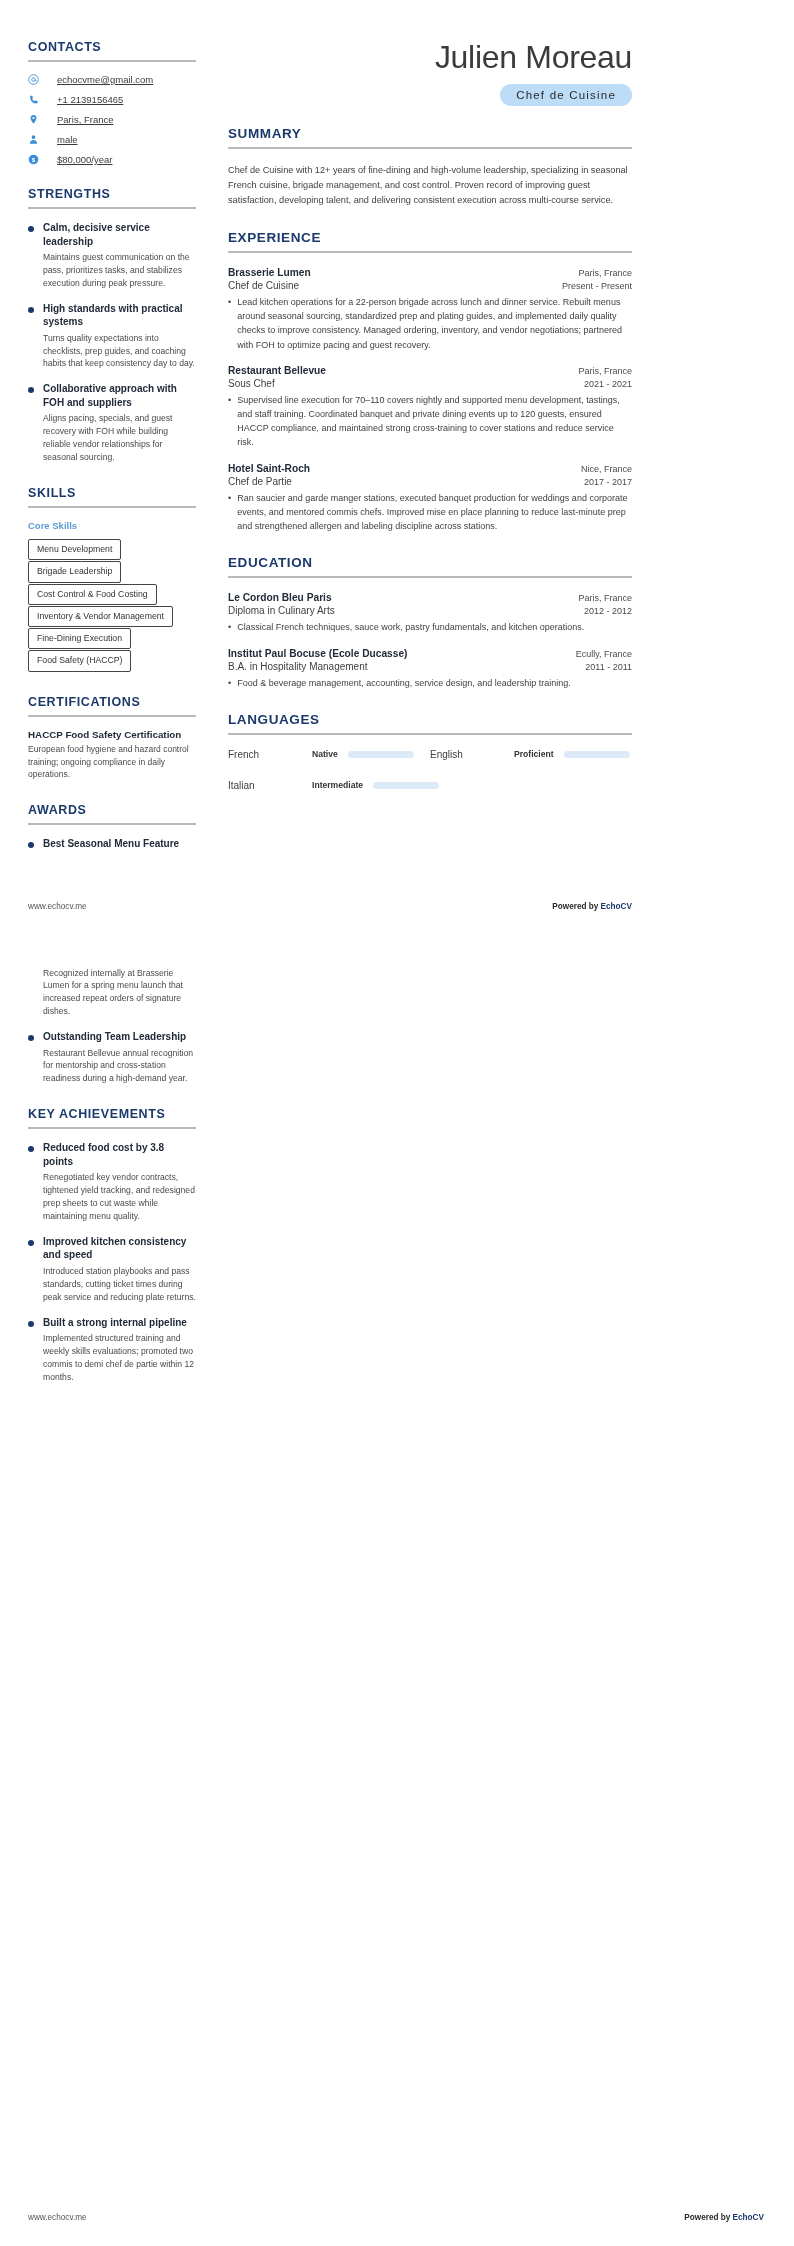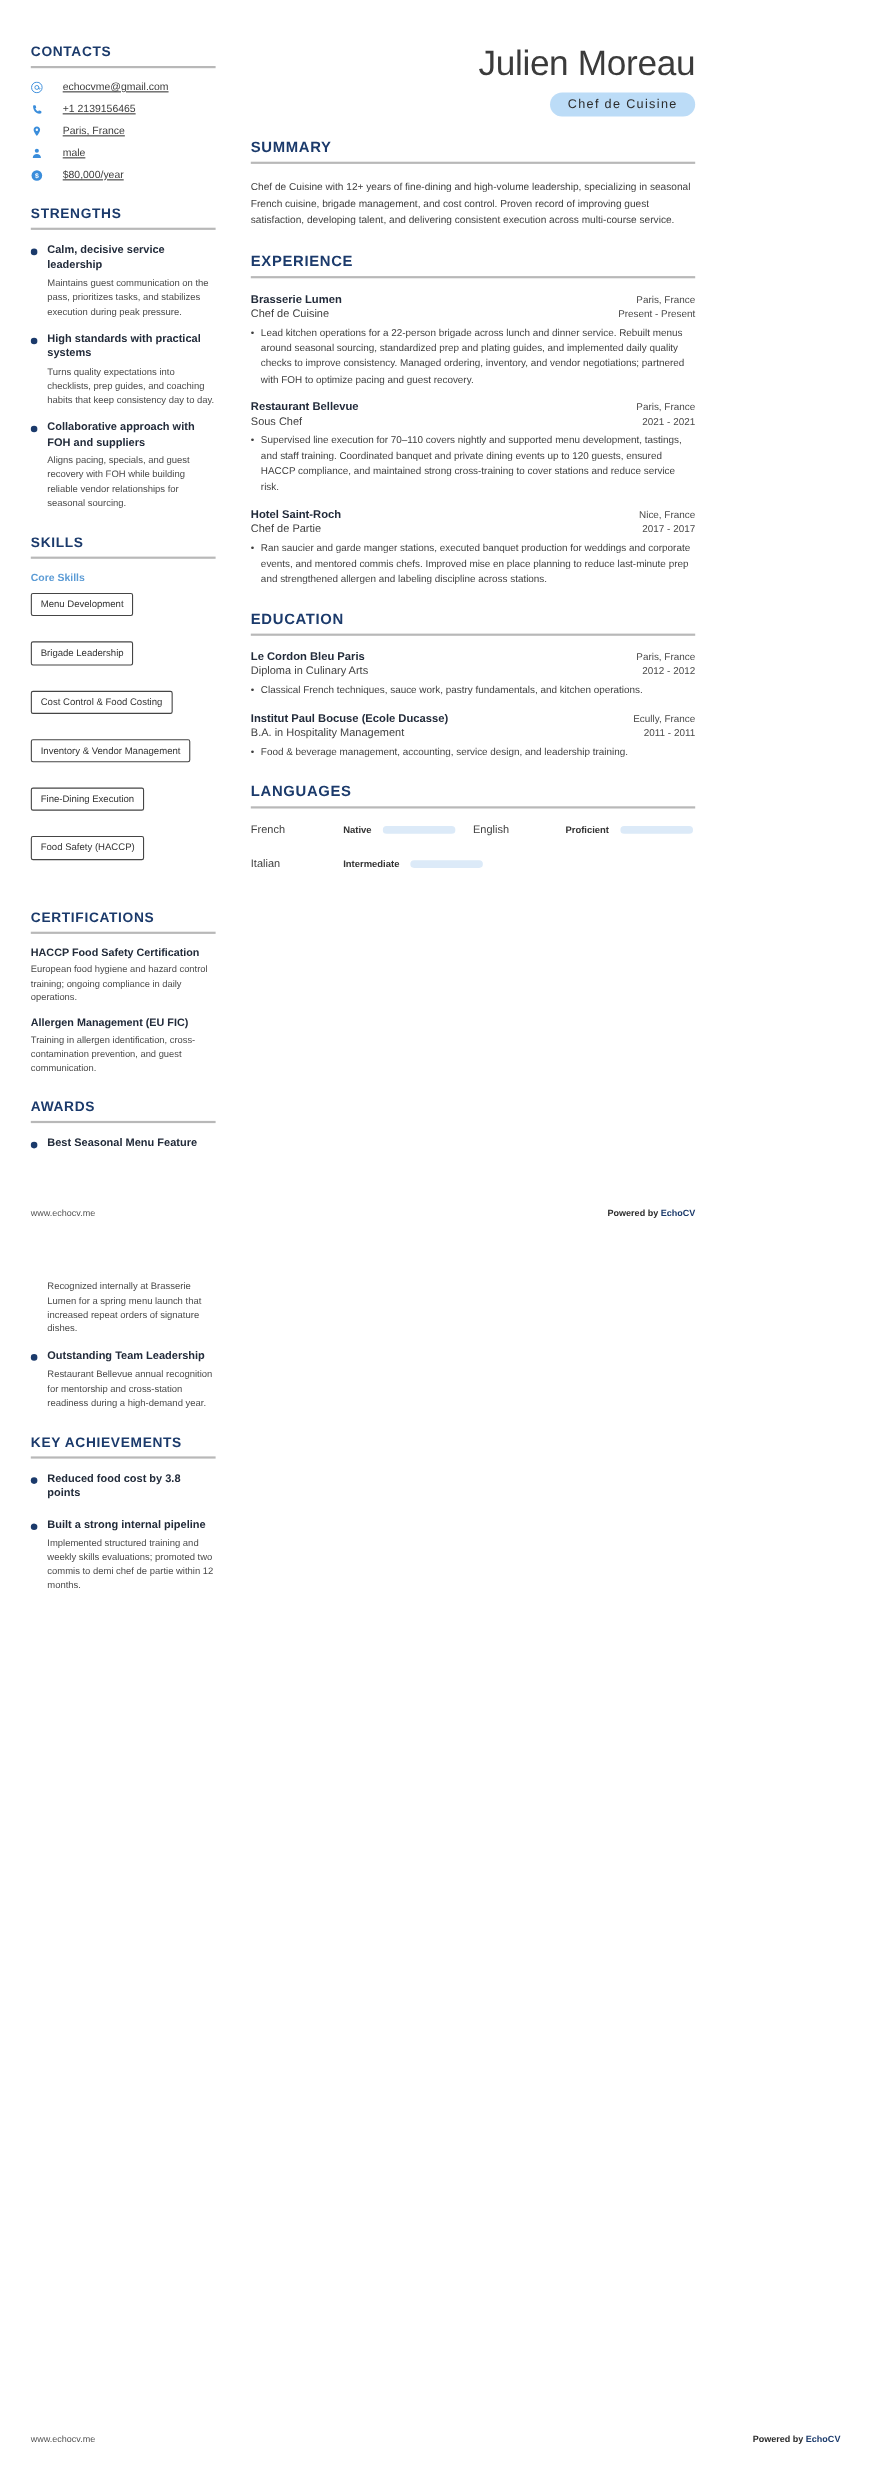--- a/index.html
+++ b/index.html
@@ -100,21 +100,21 @@
     color: #5b9bd5;
     margin-bottom: 8px;
   }
   .chip {
     display: inline-block;
     border: 1px solid #454545;
     border-radius: 2px;
     padding: 4px 8px;
     font-size: 8.7px;
     color: #333;
-    margin-bottom: 23px;
+    margin-bottom: 1px;
     line-height: 1.3;
   }
   .chips { display: flex; flex-direction: column; align-items: flex-start; }
 
   
   .cert { margin-bottom: 12px; }
   .cert-title {
     font-size: 9.8px;
     font-weight: bold;
     color: #222b3a;
@@ -359,24 +359,20 @@
           </div>
         </section>
 
         <section class="sec">
           <div class="sec-head">CERTIFICATIONS</div>
           <div class="sec-rule"></div>
           <div class="cert">
             <div class="cert-title">HACCP Food Safety Certification</div>
             <div class="cert-desc">European food hygiene and hazard control training; ongoing compliance in daily operations.</div>
           </div>
-          <div class="cert">
-            <div class="cert-title">Allergen Management (EU FIC)</div>
-            <div class="cert-desc">Training in allergen identification, cross-contamination prevention, and guest communication.</div>
-          </div>
         </section>
 
         <section class="sec">
           <div class="sec-head">AWARDS</div>
           <div class="sec-rule"></div>
           <div class="bullet-item">
             <span class="dot"></span>
             <div class="bi-body">
               <div class="bi-title">Best Seasonal Menu Feature</div>
             </div>
@@ -555,20 +551,28 @@
       </section>
 
       <section class="sec">
         <div class="sec-head">KEY ACHIEVEMENTS</div>
         <div class="sec-rule"></div>
 
         <div class="bullet-item">
           <span class="dot"></span>
           <div class="bi-body">
             <div class="bi-title">Reduced food cost by 3.8 points</div>
+            <div class="bi-desc">Renegotiated key vendor contracts, tightened yield tracking, and redesigned prep sheets to cut waste while maintaining menu quality.</div>
+          </div>
+        </div>
+        <div class="bullet-item">
+          <span class="dot"></span>
+          <div class="bi-body">
+            <div class="bi-title">Improved kitchen consistency and speed</div>
+            <div class="bi-desc">Introduced station playbooks and pass standards, cutting ticket times during peak service and reducing plate returns.</div>
           </div>
         </div>
         <div class="bullet-item">
           <span class="dot"></span>
           <div class="bi-body">
             <div class="bi-title">Built a strong internal pipeline</div>
             <div class="bi-desc">Implemented structured training and weekly skills evaluations; promoted two commis to demi chef de partie within 12 months.</div>
           </div>
         </div>
       </section>

